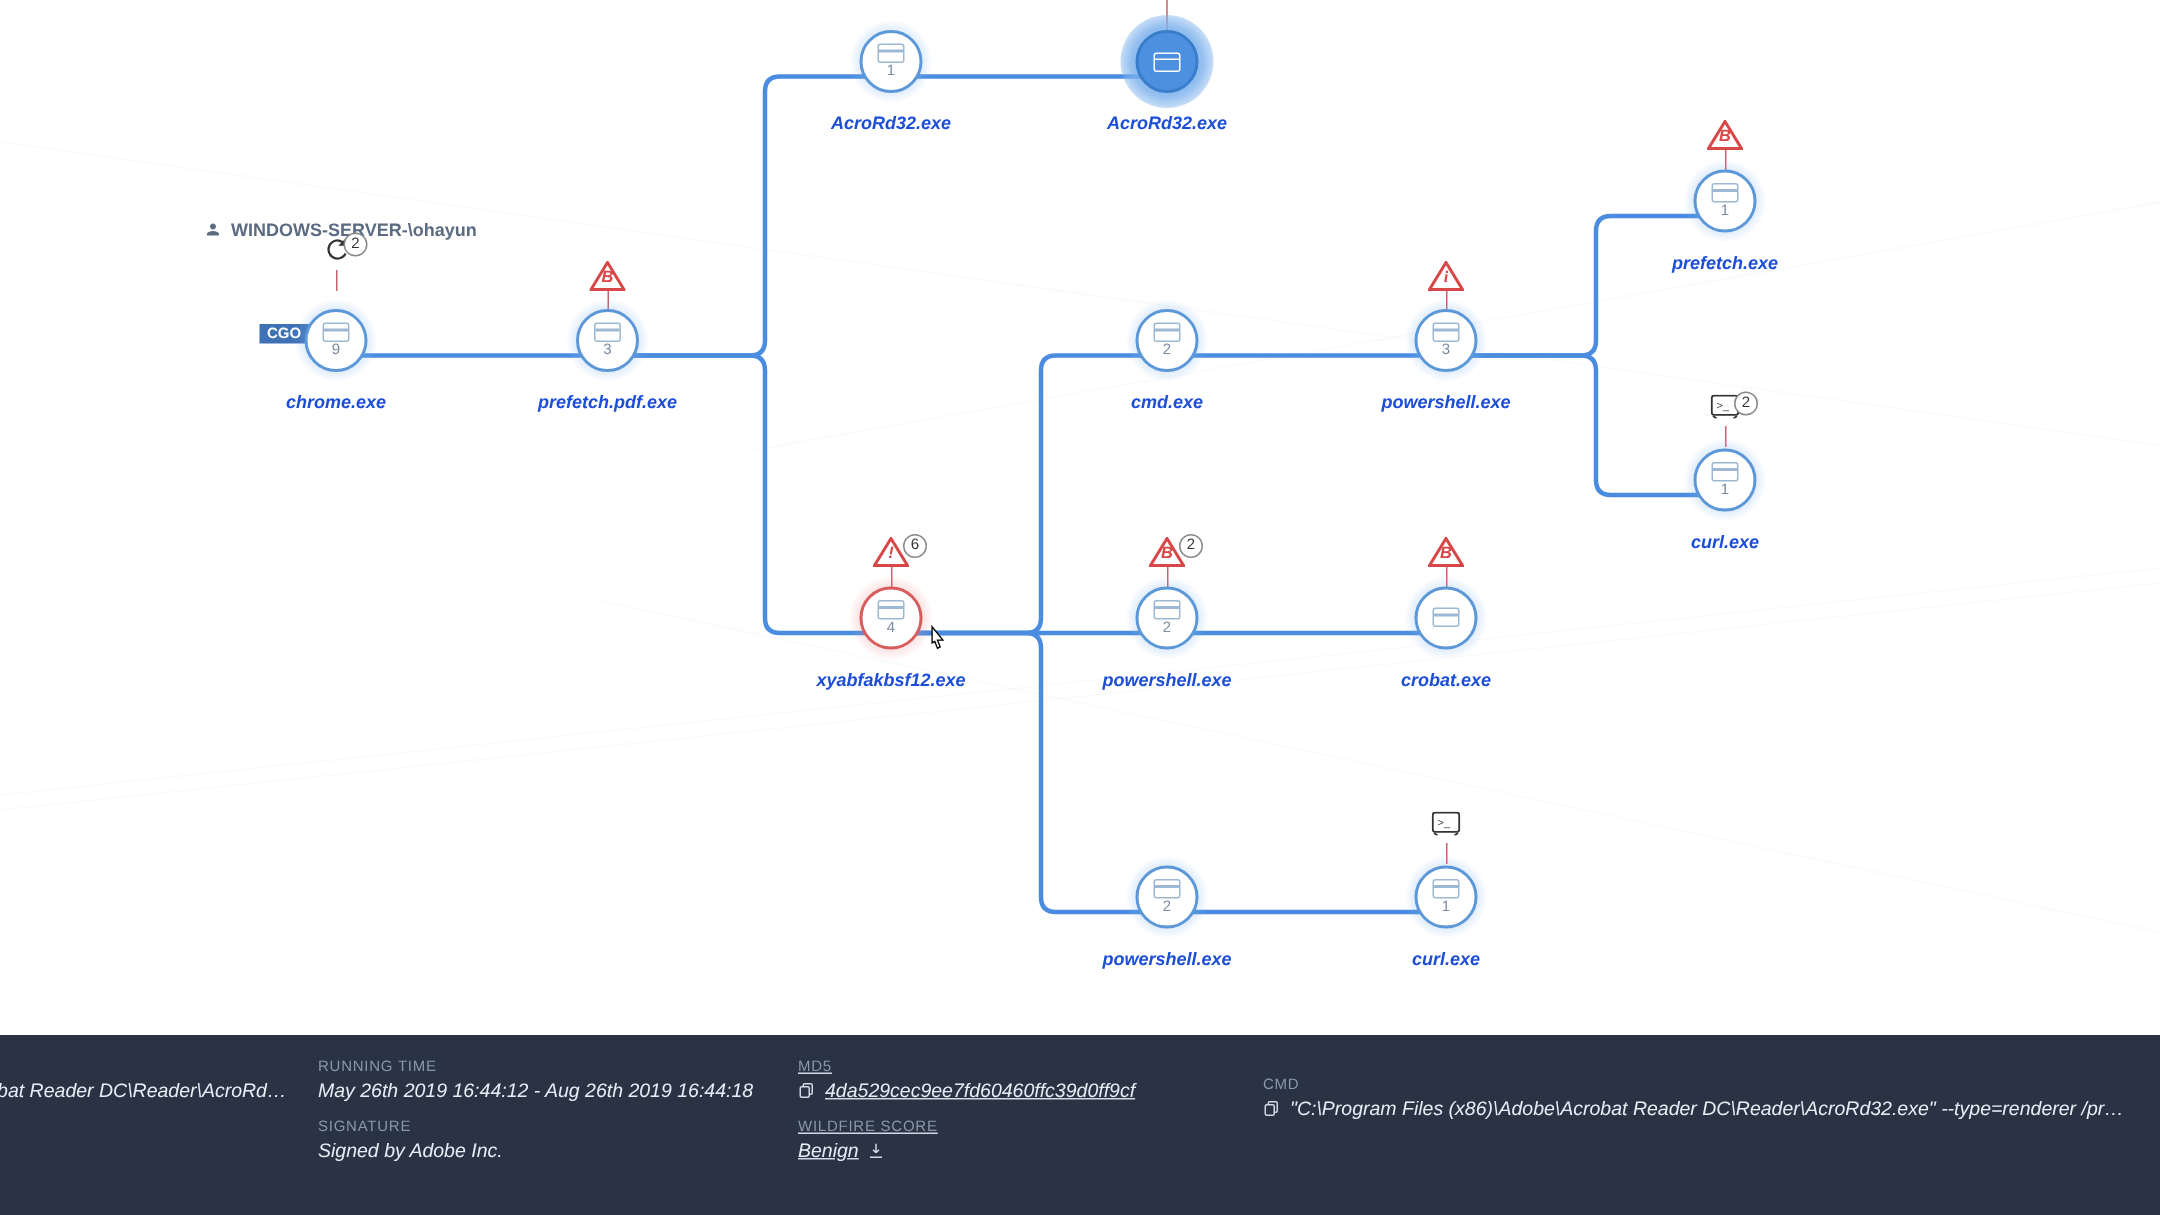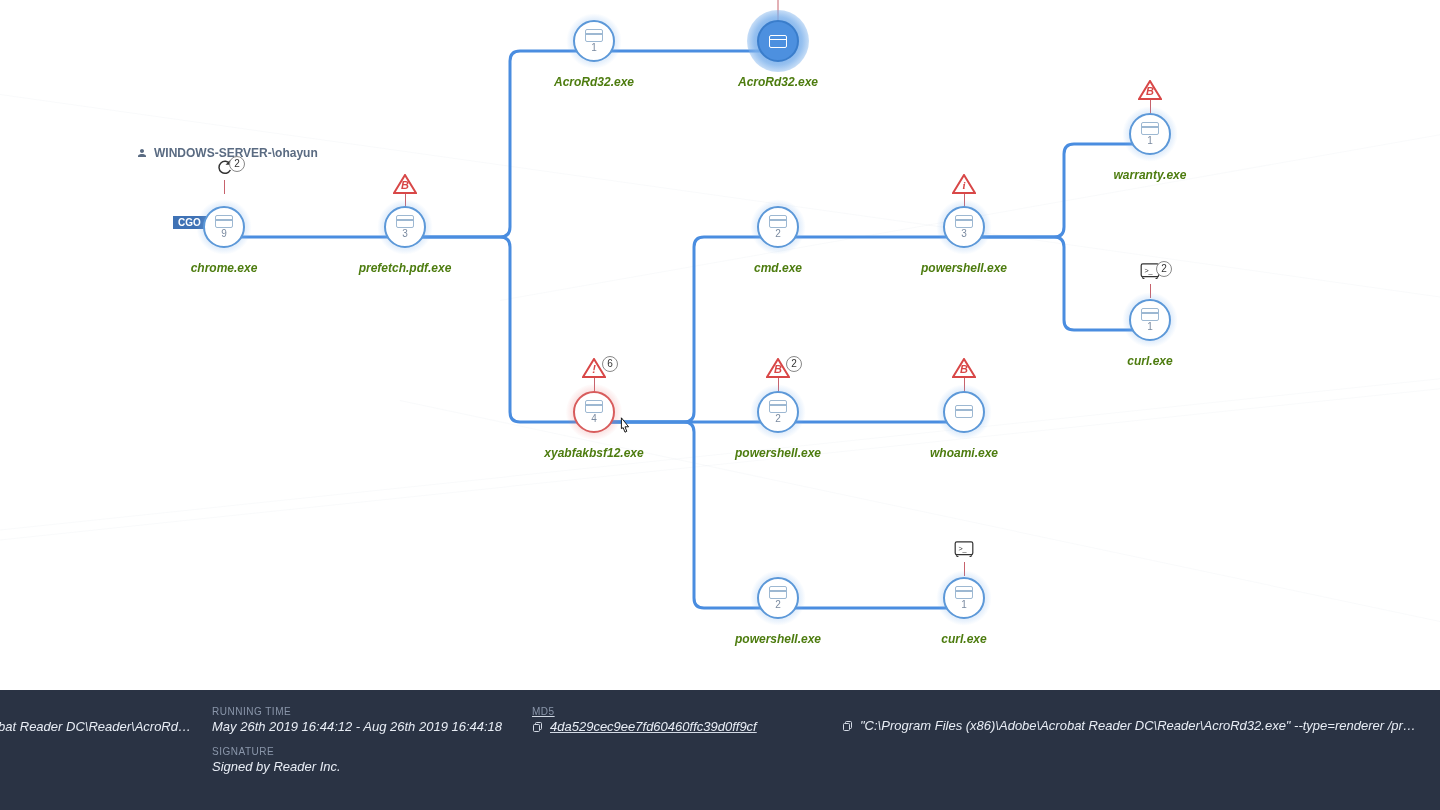--- a/index.html
+++ b/index.html
@@ -58,21 +58,21 @@
   .node.danger .inner { border-color:#d85c5c; }
   .win {
     width:18px; height:13px; border:1.6px solid #9db8d2; border-radius:2px;
     position:relative;
   }
   .win::before {
     content:""; position:absolute; top:3px; left:0; right:0; height:1.6px; background:#9db8d2;
   }
   .count { font-size:10px; color:#7a8aa0; margin-top:1px; line-height:1; }
   .label {
-    margin-top:6px; font-size:12px; font-style:italic; color:#4d7c0f; font-weight:600;
+    margin-top:6px; font-size:12px; font-style:italic; color:#1d4ed8; font-weight:600;
     white-space:nowrap;
   }
   .badge {
     position:absolute;
     transform:translate(-50%,-100%);
     text-align:center;
   }
   .tri-outline {
     width:24px; height:20px; position:relative; margin:0 auto;
   }
@@ -318,21 +318,21 @@
     <div class="stem"></div>
   </div>
   <div class="node" style="left:964px; top:422px;">
     <div class="circle-wrap">
         <div class="outer"></div>
         <div class="inner">
           <div class="win"></div>
           <div class="count"></div>
         </div>
       </div>
-    <div class="label">whoami.exe</div>
+    <div class="label">crobat.exe</div>
   </div>
 
   <div class="node" style="left:778px; top:608px;">
     <div class="circle-wrap">
         <div class="outer"></div>
         <div class="inner">
           <div class="win"></div>
           <div class="count">2</div>
         </div>
       </div>
@@ -368,21 +368,21 @@
     <div class="stem"></div>
   </div>
   <div class="node" style="left:1150px; top:144px;">
     <div class="circle-wrap">
         <div class="outer"></div>
         <div class="inner">
           <div class="win"></div>
           <div class="count">1</div>
         </div>
       </div>
-    <div class="label">warranty.exe</div>
+    <div class="label">prefetch.exe</div>
   </div>
 
   <div class="mini-badge" style="left:1150px; top:298px;">
     <div style="position:relative;">
       <div class="ic"><svg width="20" height="16" viewBox="0 0 24 20">
             <rect x="1" y="1" width="22" height="16" rx="2" fill="#fff" stroke="#333" stroke-width="1.5"></rect>
             <path d="M2 18 l3 2 M22 18 l-3 2" stroke="#333" stroke-width="1.5"></path>
             <text x="5" y="12" font-size="9" fill="#333">&gt;_</text>
           </svg></div>
       <span class="bcount">2</span>
@@ -410,35 +410,45 @@
 <div class="details">
   <div class="dcol first" style="width:210px;">
     <div class="hdr">&nbsp;</div>
     <div class="val">crobat Reader DC\Reader\AcroRd…</div>
   </div>
   <div class="dcol" style="width:320px;">
     <div class="hdr">RUNNING TIME</div>
     <div class="val">May 26th 2019 16:44:12 - Aug 26th 2019 16:44:18</div>
     <div class="row2">
       <div class="hdr">SIGNATURE</div>
-      <div class="val">Signed by Reader Inc.</div>
+      <div class="val">Signed by Adobe Inc.</div>
     </div>
   </div>
   <div class="dcol" style="width:310px;text-decoration:underline;">
     <div class="hdr">MD5</div>
     <div class="val">
       <svg class="copy" viewBox="0 0 24 24">
           <rect x="7" y="3" width="12" height="14" rx="2" fill="none" stroke="#d2d9e4" stroke-width="2"></rect>
           <rect x="3" y="7" width="12" height="14" rx="2" fill="#2a3344" stroke="#d2d9e4" stroke-width="2"></rect>
         </svg>
       <span>4da529cec9ee7fd60460ffc39d0ff9cf</span>
     </div>
+    <div class="row2">
+      <div class="hdr">WILDFIRE SCORE</div>
+      <div class="val">
+        <span>Benign</span>
+        <svg class="dl" viewBox="0 0 24 24">
+            <path d="M12 3v12m0 0l-4-4m4 4l4-4M4 21h16" fill="none" stroke="#d2d9e4" stroke-width="2"></path>
+          </svg>
+      </div>
+    </div>
   </div>
   <div class="dcol" style="flex:1;">
     <div class="row2">
+      <div class="hdr">CMD</div>
       <div class="val">
         <svg class="copy" viewBox="0 0 24 24">
             <rect x="7" y="3" width="12" height="14" rx="2" fill="none" stroke="#d2d9e4" stroke-width="2"></rect>
             <rect x="3" y="7" width="12" height="14" rx="2" fill="#2a3344" stroke="#d2d9e4" stroke-width="2"></rect>
           </svg>
         <span class="truncate">"C:\Program Files (x86)\Adobe\Acrobat Reader DC\Reader\AcroRd32.exe" --type=renderer /prefetch:1 "c:\wind</span>
       </div>
     </div>
   </div>
 </div>

